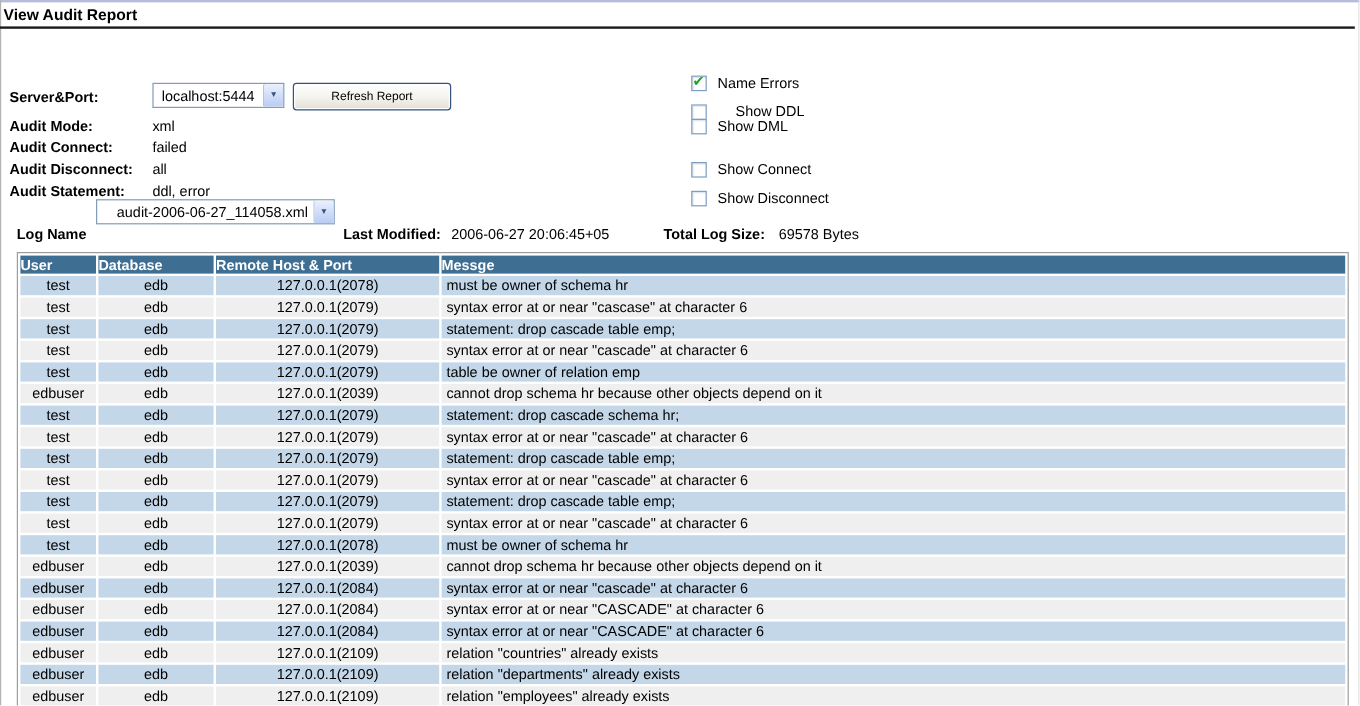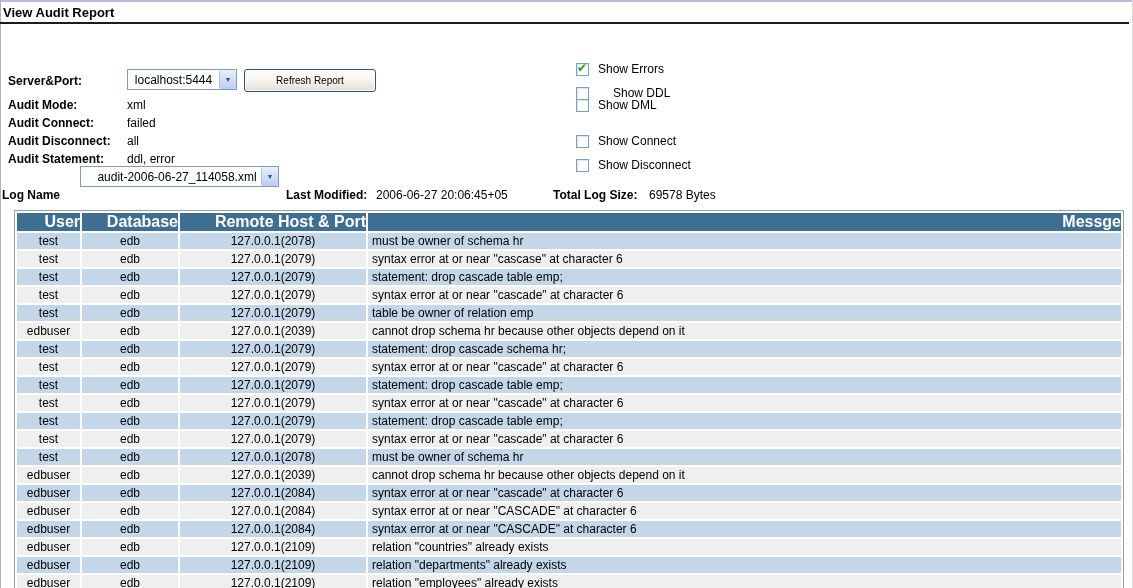--- a/index.html
+++ b/index.html
@@ -55,35 +55,35 @@
   .cb-row.cb-0{top:62px;} .cb-row.cb-1{top:86px;gap:24px;} .cb-row.cb-2{top:98px;}
   .cb-row.cb-3{top:134px;} .cb-row.cb-4{top:158px;}
   .xp-checkbox{
     width:13px;height:13px;border:1px solid #7c9ebf;background:#fff;position:relative;
     box-shadow:inset 1px 1px 1px rgba(160,180,200,.35);flex:0 0 auto;cursor:pointer;
   }
   .xp-checkbox .mark{display:none;position:absolute;left:0;top:-3px;font-size:12px;color:var(--check-green);}
   .xp-checkbox.checked .mark{display:block;}
 
   
-  #log-label{left:2px;top:188px;}
+  #log-label{left:14px;top:188px;}
   #log-lastmod-label{left:286px;top:188px;}
   #log-lastmod-value{left:376px;top:188px;}
   #log-size-label{left:553px;top:188px;}
   #log-size-value{left:649px;top:188px;}
 
   
   #audit-table{
     position:absolute;left:14px;top:210px;width:1110px;
     border-collapse:separate;border-spacing:2px;table-layout:fixed;
     background:#fff;border:1px solid #9d9d9d;
   }
   #audit-table th{
-    background:var(--header-bg);color:#fff;font-weight:bold;font-size:16px;
-    height:15px;padding:0;text-align:right;white-space:nowrap;overflow:hidden;
+    background:var(--header-bg);color:#fff;font-weight:bold;font-size:12px;
+    height:15px;padding:0;text-align:left;white-space:nowrap;overflow:hidden;
   }
   #audit-table td{
     height:16px;padding:0;font-size:12px;text-align:center;
     white-space:nowrap;overflow:hidden;
   }
   #audit-table tr.row-blue td{background:var(--row-blue);}
   #audit-table tr.row-gray td{background:var(--row-gray);}
   #audit-table td.msg{text-align:left;padding-left:4px;}
   col.c-user{width:63px;} col.c-db{width:96px;} col.c-host{width:186px;}
 </style>
@@ -110,21 +110,21 @@
 <span class="abs" id="val-conn">failed</span>
 <span class="abs lbl" id="lbl-disc">Audit Disconnect:</span>
 <span class="abs" id="val-disc">all</span>
 <span class="abs lbl" id="lbl-stmt">Audit Statement:</span>
 <span class="abs" id="val-stmt">ddl, error</span>
 
 <div class="cb-row cb-0">
   <span class="xp-checkbox checked">
       <span class="mark">✔</span>
     </span>
-  <span>Show Errors</span>
+  <span>Name Errors</span>
 </div>
 <div class="cb-row cb-1">
   <span class="xp-checkbox"></span>
   <span>Show DDL</span>
 </div>
 <div class="cb-row cb-2">
   <span class="xp-checkbox"></span>
   <span>Show DML</span>
 </div>
 <div class="cb-row cb-3">

